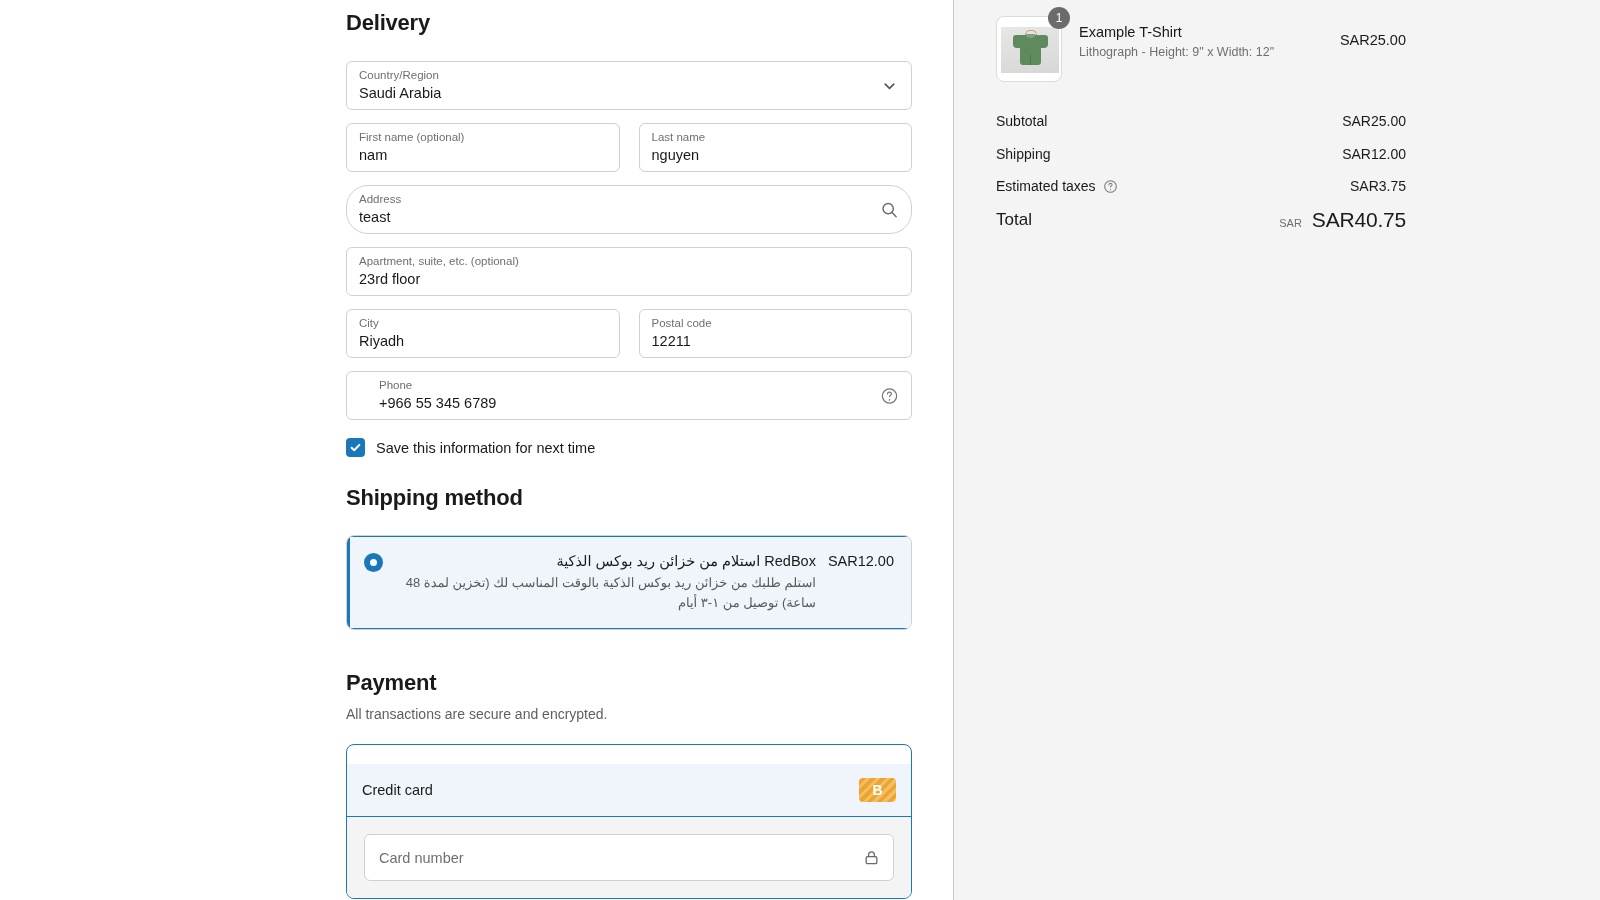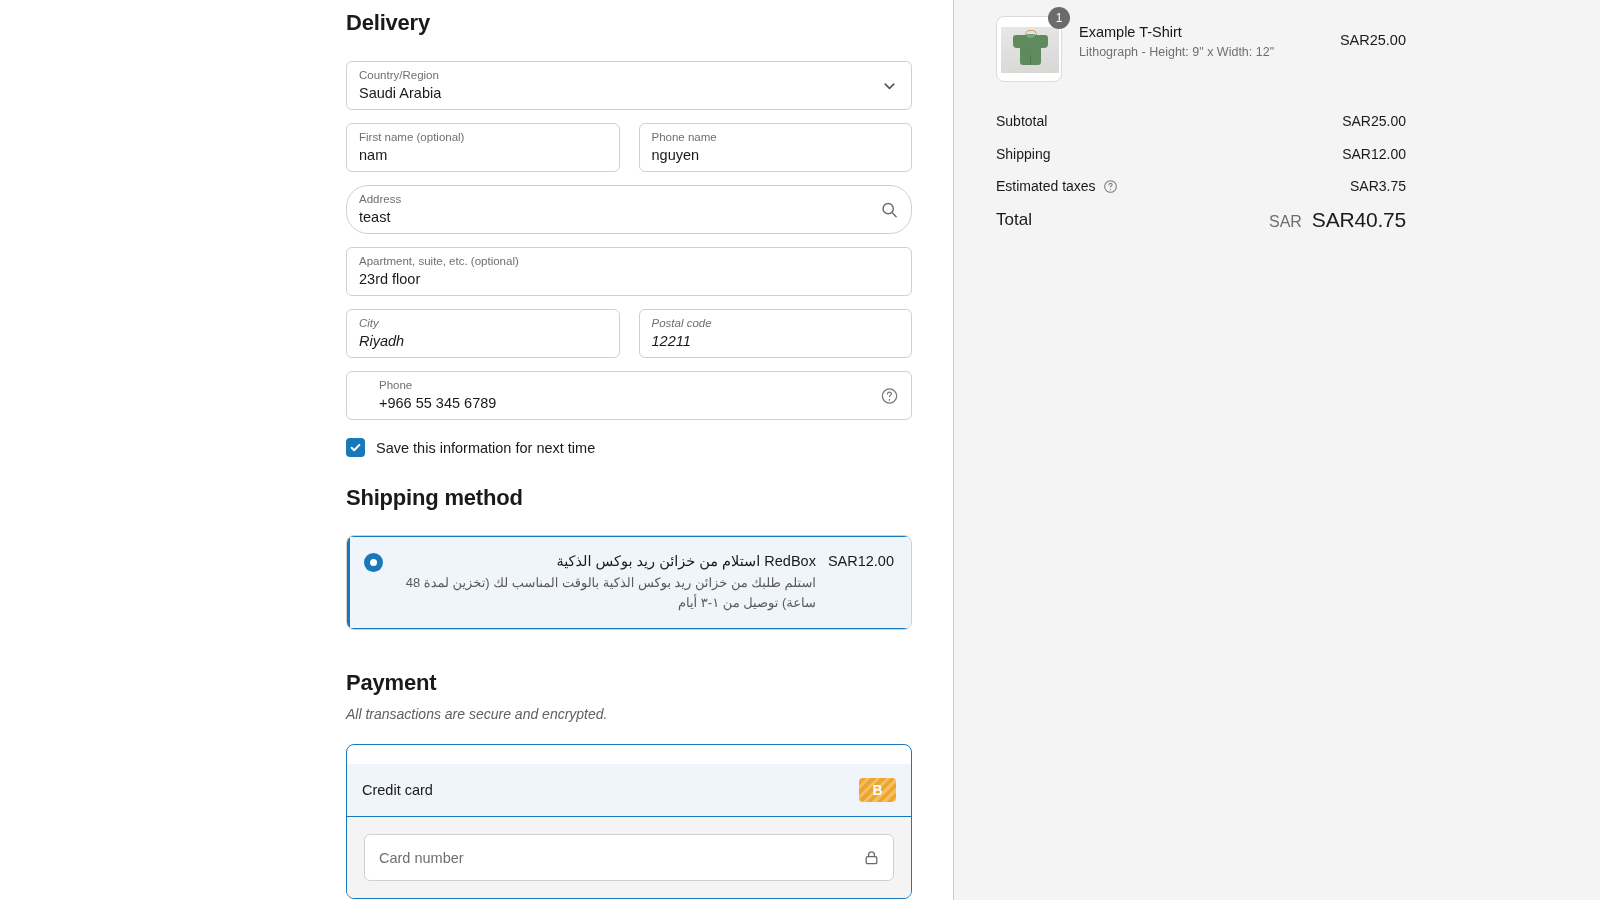--- a/index.html
+++ b/index.html
@@ -86,21 +86,21 @@
   .opt-desc {
     font-size: 13px; color: #5a5a5a; line-height: 20px;
     direction: rtl; text-align: right; margin-top: 2px;
   }
   .opt-price {
     font-size: 14.5px; color: #1a1a1a; white-space: nowrap;
     margin-top: 1px; flex: none;
   }
 
   
-  .pay-sub { font-size: 14px; color: #5f5f5f; margin: 0; font-style: italic; }
+  .pay-sub { font-size: 14px; color: #5f5f5f; margin: 0; }
   .pay-group {
     border: 1px solid #1878b9; border-radius: 8px; overflow: hidden;
     background: #fff;
   }
   .pay-head {
     background: #eff5fb; display: flex; align-items: center;
     justify-content: space-between; padding: 0 15px; height: 53px;
     border-bottom: 1px solid #1878b9;
     margin-top: 19px;
   }
@@ -180,21 +180,21 @@
   .item-variant { font-size: 12.5px; color: #6f6f6f; line-height: 18px; margin-top: 1px; }
   .item-price { font-size: 14.5px; color: #1a1a1a; white-space: nowrap; padding-top: 16px; }
 
   .totrow {
     display: flex; justify-content: space-between; align-items: center;
   }
   .totrow .tlabel { font-size: 14px; color: #1a1a1a; display: flex; align-items: center; gap: 7px; }
   .totrow .tvalue { font-size: 14px; color: #1a1a1a; }
   .totrow.grand .tlabel { font-size: 17px; color: #1a1a1a; }
   .totrow.grand .tvalue-wrap { display: flex; align-items: baseline; gap: 10px; }
-  .totrow.grand .tcurrency { font-size: 16px; color: #6f6f6f; }
+  .totrow.grand .tcurrency { font-size: 11px; color: #6f6f6f; }
   .totrow.grand .tvalue { font-size: 21px; color: #1a1a1a; letter-spacing: -0.2px; }
   .info-icon { width: 15px; height: 15px; color: #777; display: block; }
   .info-icon svg { display: block; width: 15px; height: 15px; }
 </style>
 </head>
 <body>
 
 <div class="page">
 
   <div class="main-col">
@@ -211,42 +211,42 @@
           </svg>
         </span>
       </div>
 
       <div class="row2" style="margin-top:13px;">
         <div class="field">
           <span class="flabel">First name (optional)</span>
           <span class="fvalue">nam</span>
         </div>
         <div class="field">
-          <span class="flabel">Phone name</span>
+          <span class="flabel">Last name</span>
           <span class="fvalue">nguyen</span>
         </div>
       </div>
 
       <div class="field" style="margin-top:13px;border-radius:22px;">
         <span class="flabel">Address</span>
         <span class="fvalue">teast</span>
         <span class="field-icon">
           <svg viewBox="0 0 20 20" fill="none" stroke="#6a6a6a" stroke-width="1.5" stroke-linecap="round">
             <circle cx="8.6" cy="8.6" r="5.4"></circle>
             <path d="M12.7 12.7 L17 17"></path>
           </svg>
         </span>
       </div>
 
       <div class="field" style="margin-top:13px;">
         <span class="flabel">Apartment, suite, etc. (optional)</span>
         <span class="fvalue">23rd floor</span>
       </div>
 
-      <div class="row2" style="margin-top:13px;font-style:italic;">
+      <div class="row2" style="margin-top:13px;">
         <div class="field">
           <span class="flabel">City</span>
           <span class="fvalue">Riyadh</span>
         </div>
         <div class="field">
           <span class="flabel">Postal code</span>
           <span class="fvalue">12211</span>
         </div>
       </div>
 

